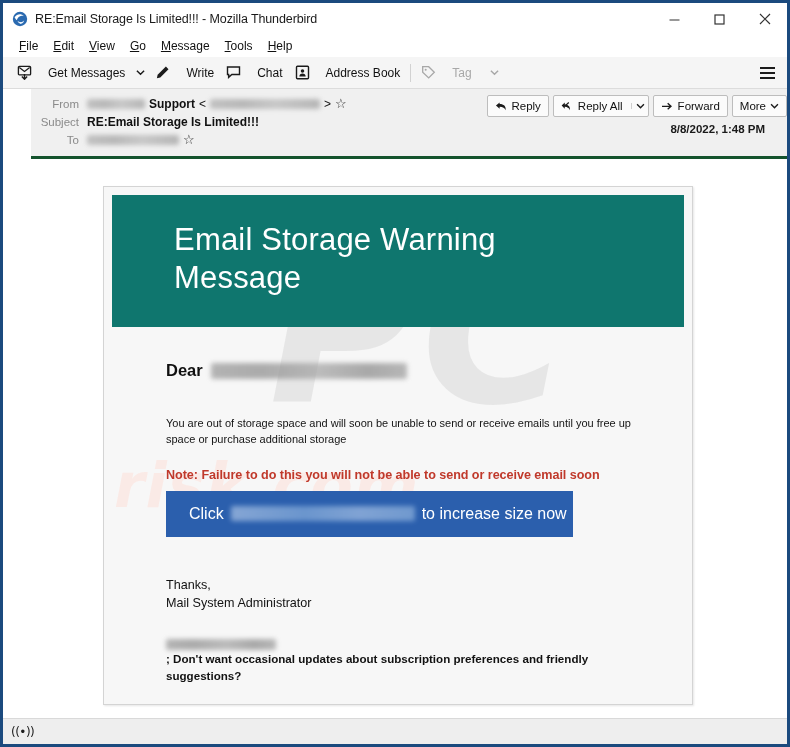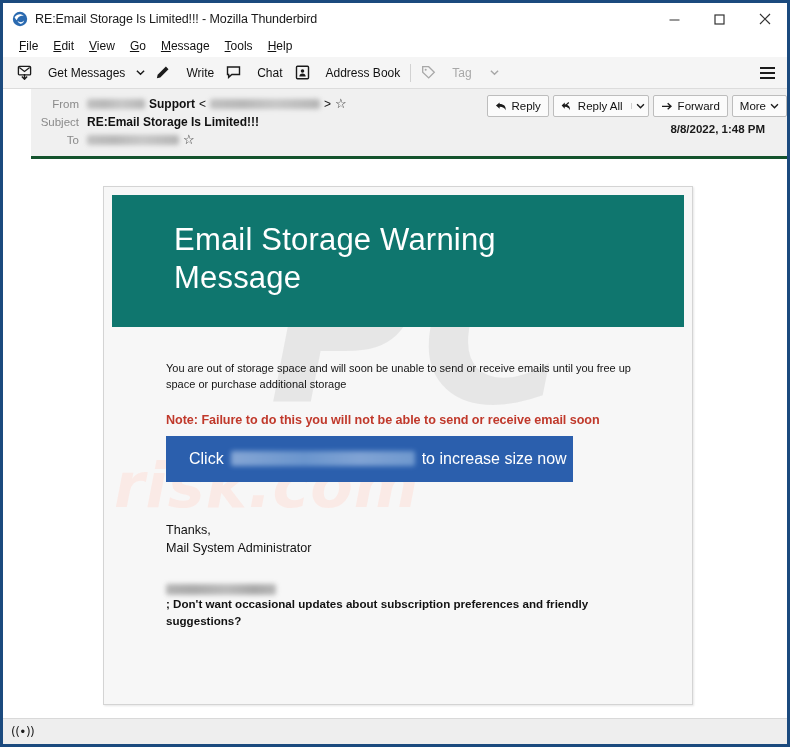--- a/index.html
+++ b/index.html
@@ -501,20 +501,24 @@
     <div class="card">
 
       <div class="wm wm-small">risk.com</div>
       <div class="wm wm-big">PC</div>
 
       <div class="banner">
         <h1>Email Storage Warning Message</h1>
       </div>
 
       <div class="content">
+        <div class="greet">
+          <span>Dear</span>
+          <span class="blur" style="width:196px;height:16px"></span>
+        </div>
 
         <div class="para">You are out of storage space and will soon be unable to send or receive emails until you free up space or purchase additional storage</div>
 
         <div class="note">Note: Failure to do this you will not be able to send or receive email soon</div>
 
         <div class="cta">
           <span>Click</span>
           <span class="blur" style="width:184px;height:15px;opacity:.55;background:linear-gradient(90deg,#cfe0f5,#9fc2e8 40%,#c6dbf4 70%,#a8c8ea)"></span>
           <span>to increase size now</span>
         </div>

